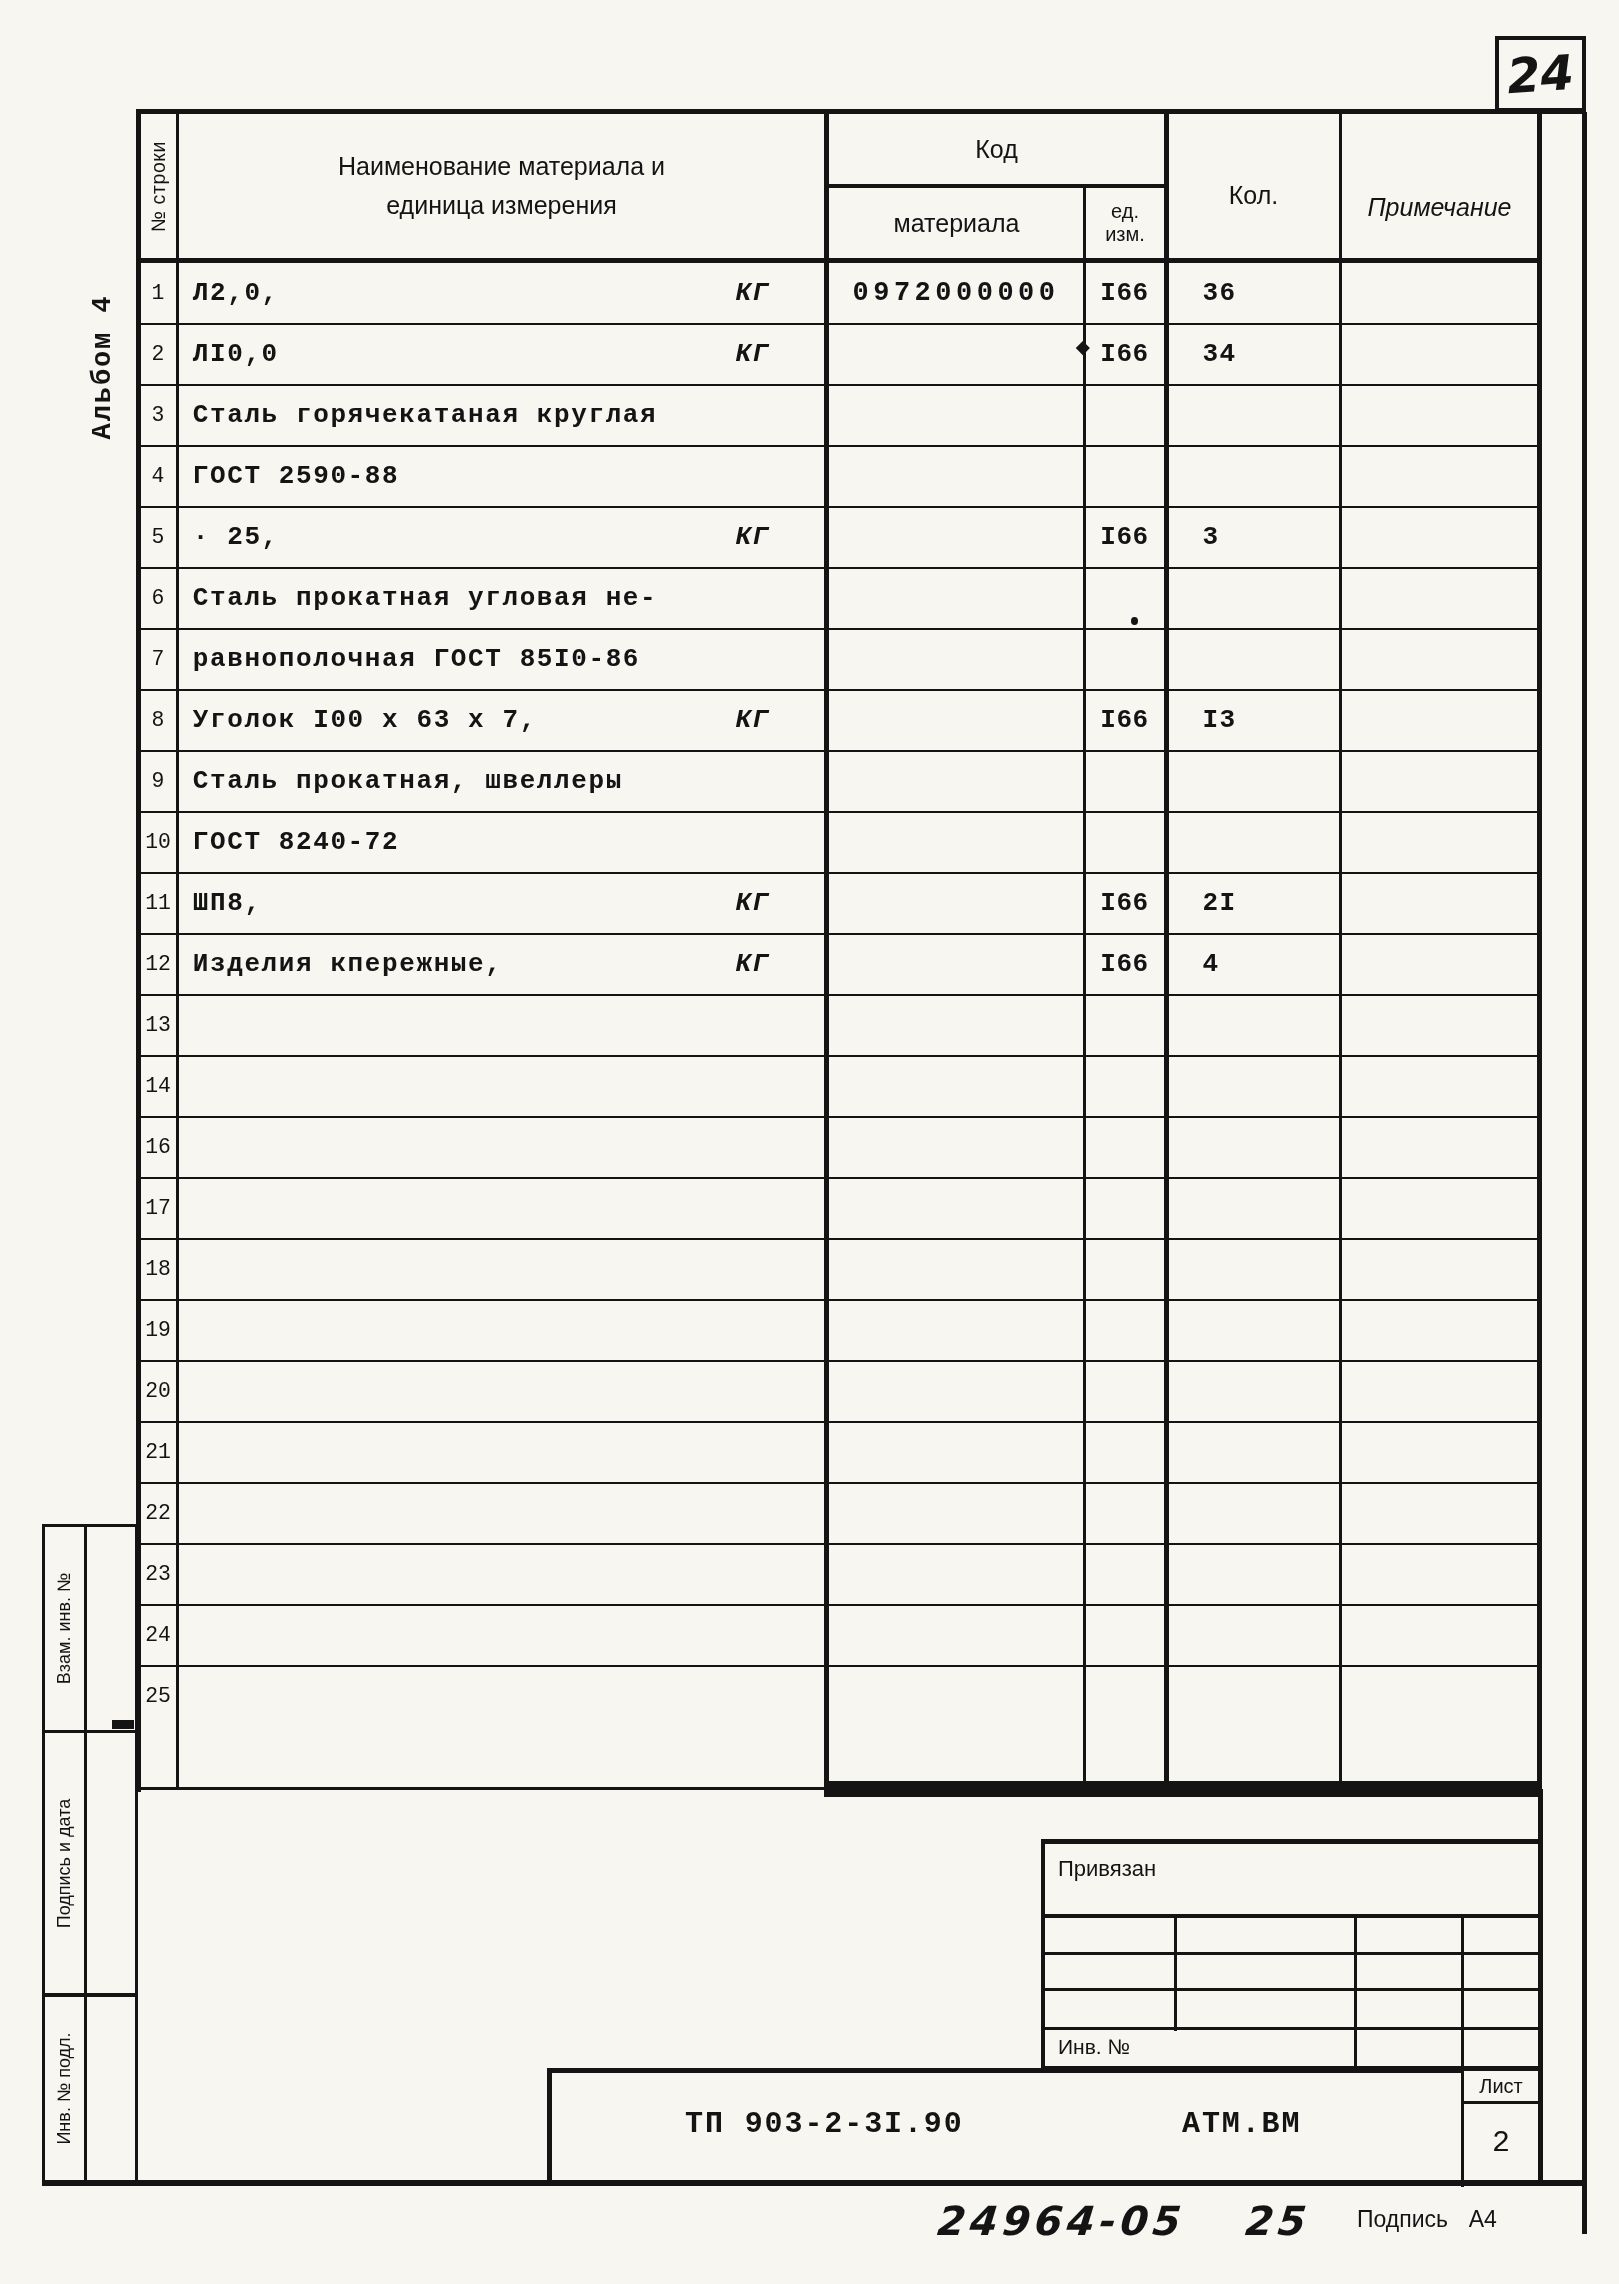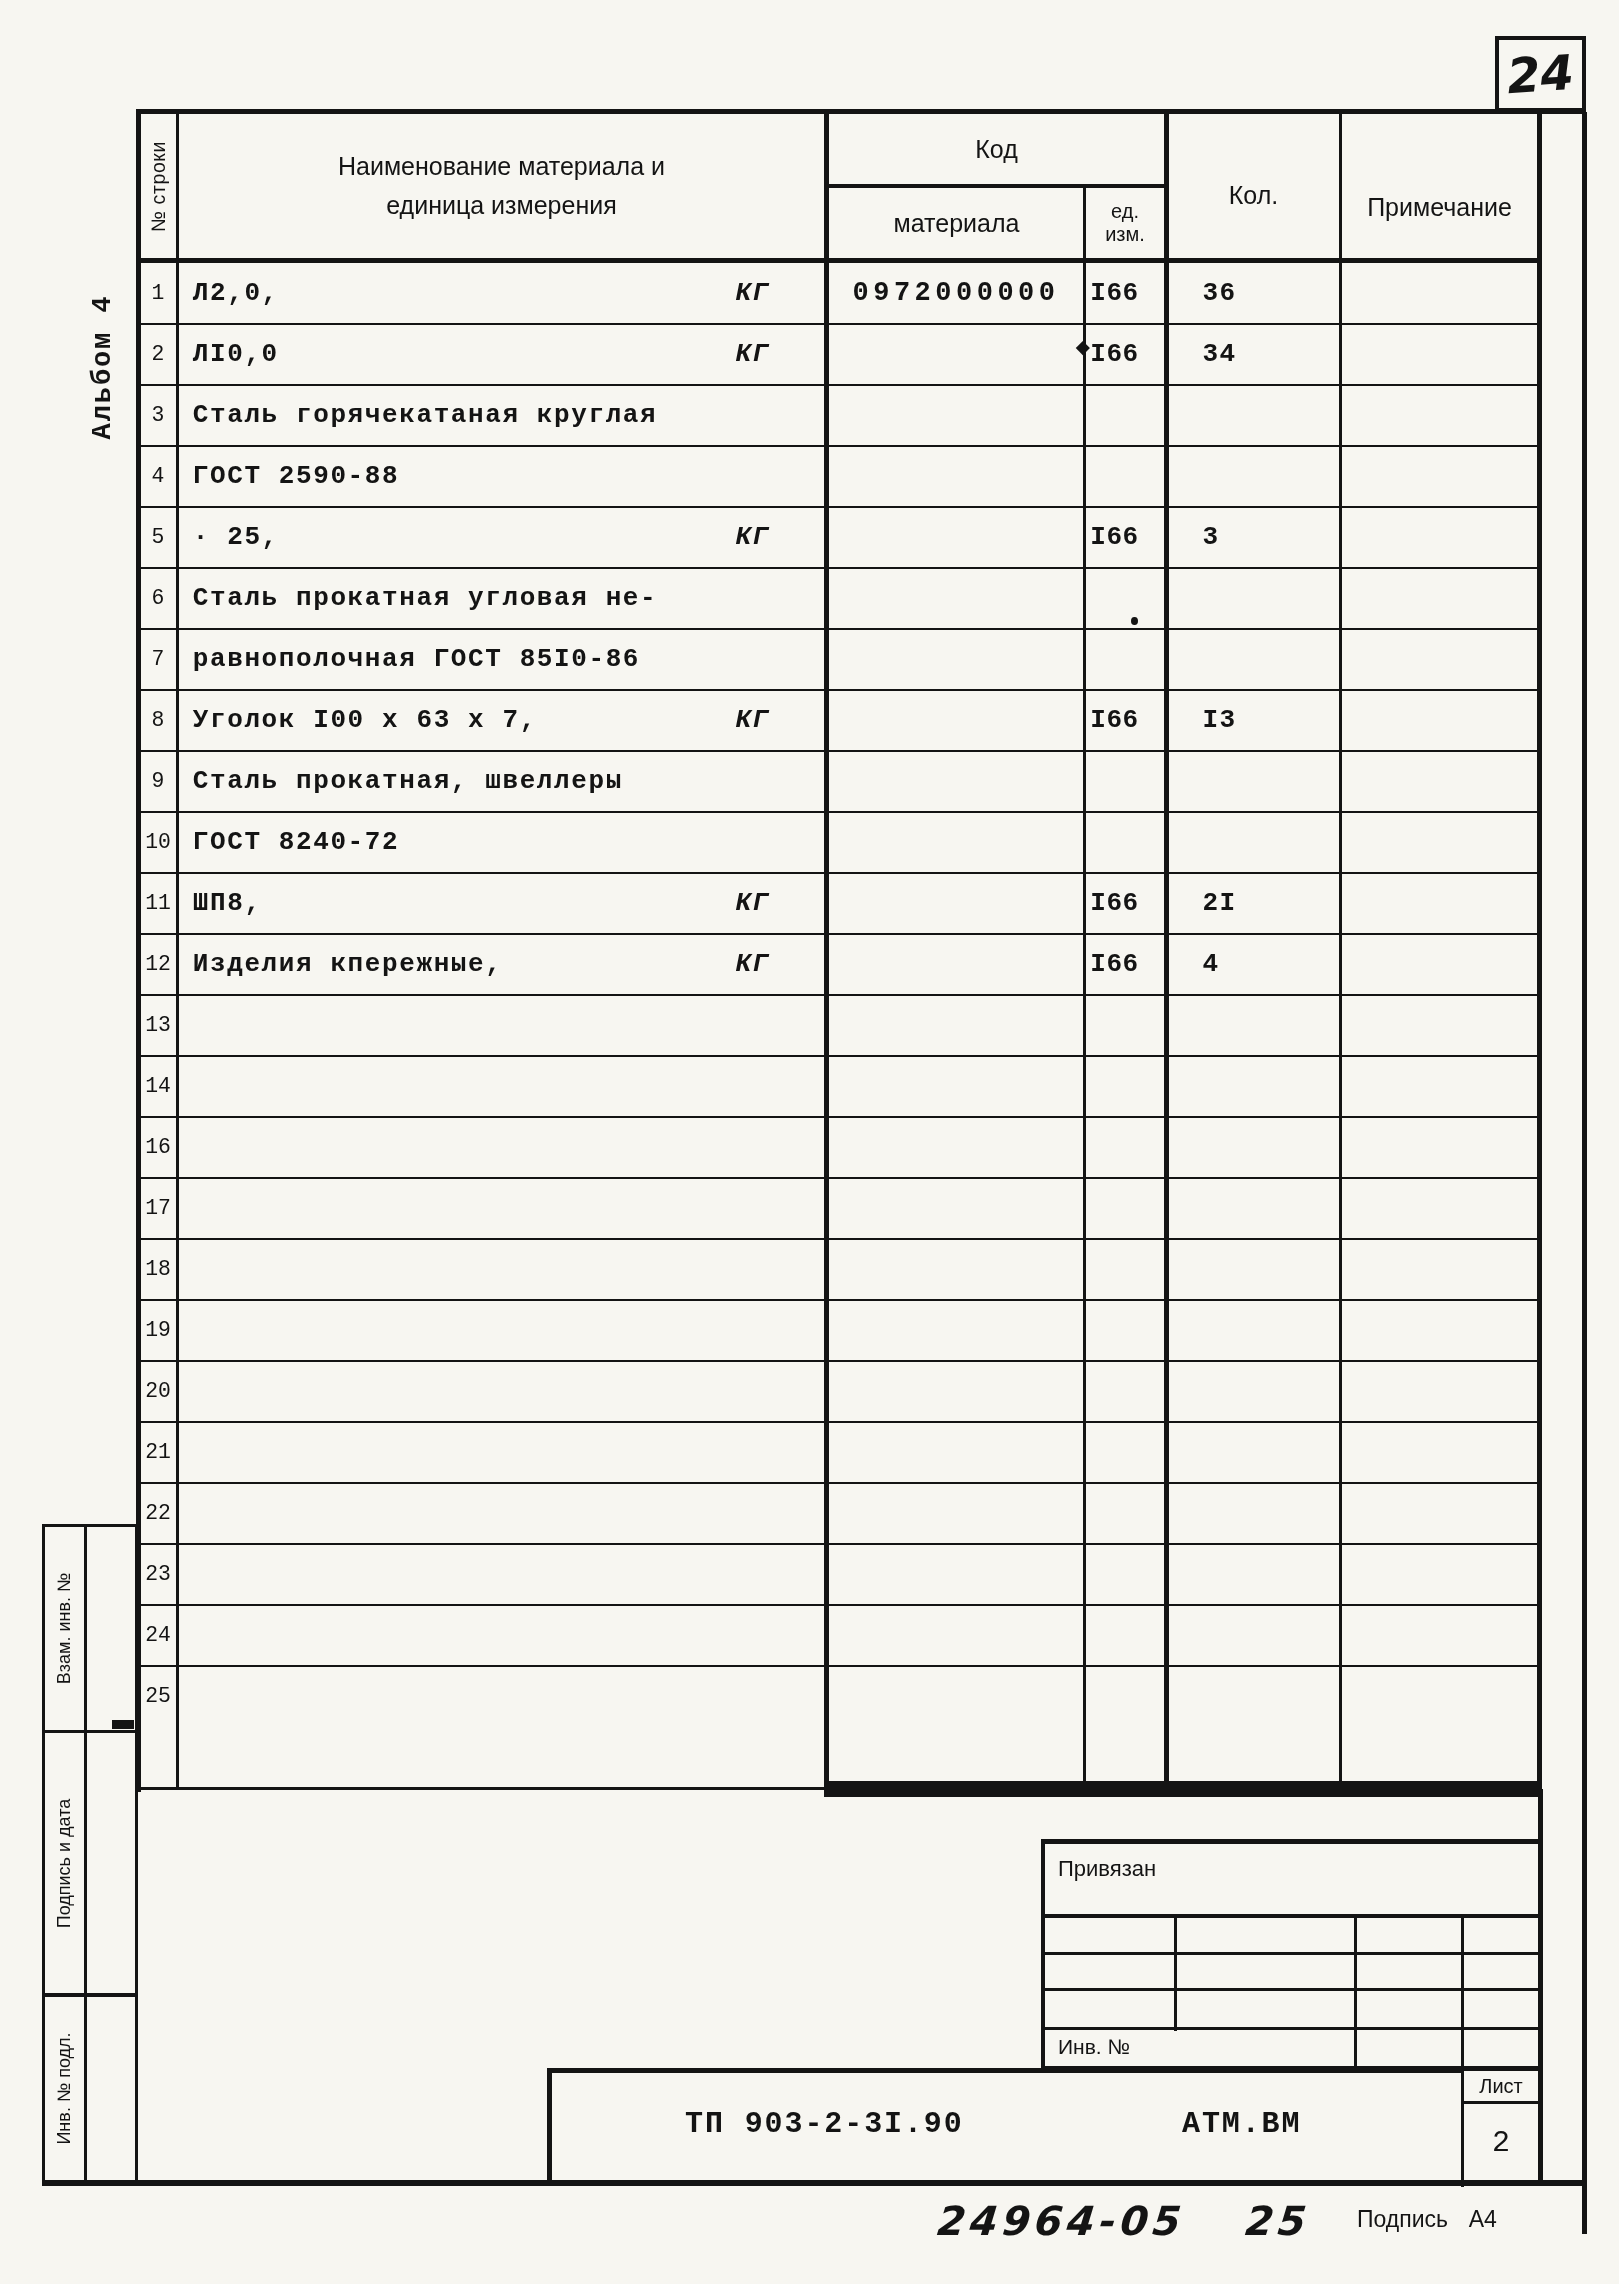--- a/index.html
+++ b/index.html
@@ -21,33 +21,33 @@
   
   .tbl{left:136px;top:109px;width:1406px;height:1695px;position:absolute;}
   
   .h-num{left:4.5px;top:4.5px;width:35px;height:145px;}
   .h-num span{transform:rotate(-90deg);white-space:nowrap;font-size:19.5px;letter-spacing:0.6px;}
   .h-name{left:43px;top:4.5px;width:645px;height:145px;flex-direction:column;font-size:25px;line-height:1.55;}
   .h-kod{left:693px;top:4.5px;width:335px;height:71px;font-size:25px;}
   .h-mat{left:693px;top:79px;width:255px;height:70px;font-size:25px;}
   .h-ed{left:950px;top:79px;width:78px;height:70px;flex-direction:column;font-size:20px;line-height:1.15;}
   .h-kol{left:1032px;top:4.5px;width:171px;height:163px;font-size:25px;}
-  .h-prim{left:1206px;top:4.5px;width:195px;height:187px;font-size:25px;}
+  .h-prim{left:1206px;top:4.5px;width:195px;height:187px;font-size:25px;font-style:italic;}
 
   
   .rows{position:absolute;left:4.5px;top:155px;width:1397px;}
   .row{position:relative;height:61px;border-bottom:2.6px solid #141414;box-sizing:border-box;}
   .row:last-child{border-bottom:none;}
   .c{position:absolute;top:0;height:58px;display:flex;align-items:center;}
   .c.num{left:0;width:35px;justify-content:center;font-size:21.4px;}
   .c.name{left:38px;width:645px;padding-left:14.3px;box-sizing:border-box;
           font-size:26px;font-weight:bold;letter-spacing:1.6px;white-space:nowrap;}
   .c.name .un{position:absolute;left:557px;font-style:italic;}
   .c.code{left:688px;width:255px;justify-content:center;font-size:27px;font-weight:bold;letter-spacing:4.5px;text-align:right;}
-  .c.ed{left:894px;width:78px;justify-content:center;font-size:26px;font-weight:bold;letter-spacing:0.6px;padding-left:41px;}
+  .c.ed{left:945px;width:78px;justify-content:center;font-size:26px;font-weight:bold;letter-spacing:0.6px;}
   .c.qty{left:1028px;width:171px;padding-left:34px;box-sizing:border-box;font-size:26px;font-weight:bold;letter-spacing:1.3px;}
   .c.note{left:1201px;width:195px;}
 
   
   .stampbox{position:absolute;left:42px;width:96px;border:3.9px solid #141414;box-sizing:border-box;}
   .stampbox .div{position:absolute;left:39px;top:0;bottom:0;width:3.2px;background:#141414;}
   .stampbox .lab{position:absolute;left:0;top:0;bottom:0;width:39px;display:flex;align-items:center;justify-content:center;}
   .stampbox .lab span{transform:rotate(-90deg);white-space:nowrap;font-size:18px;}
 
   

